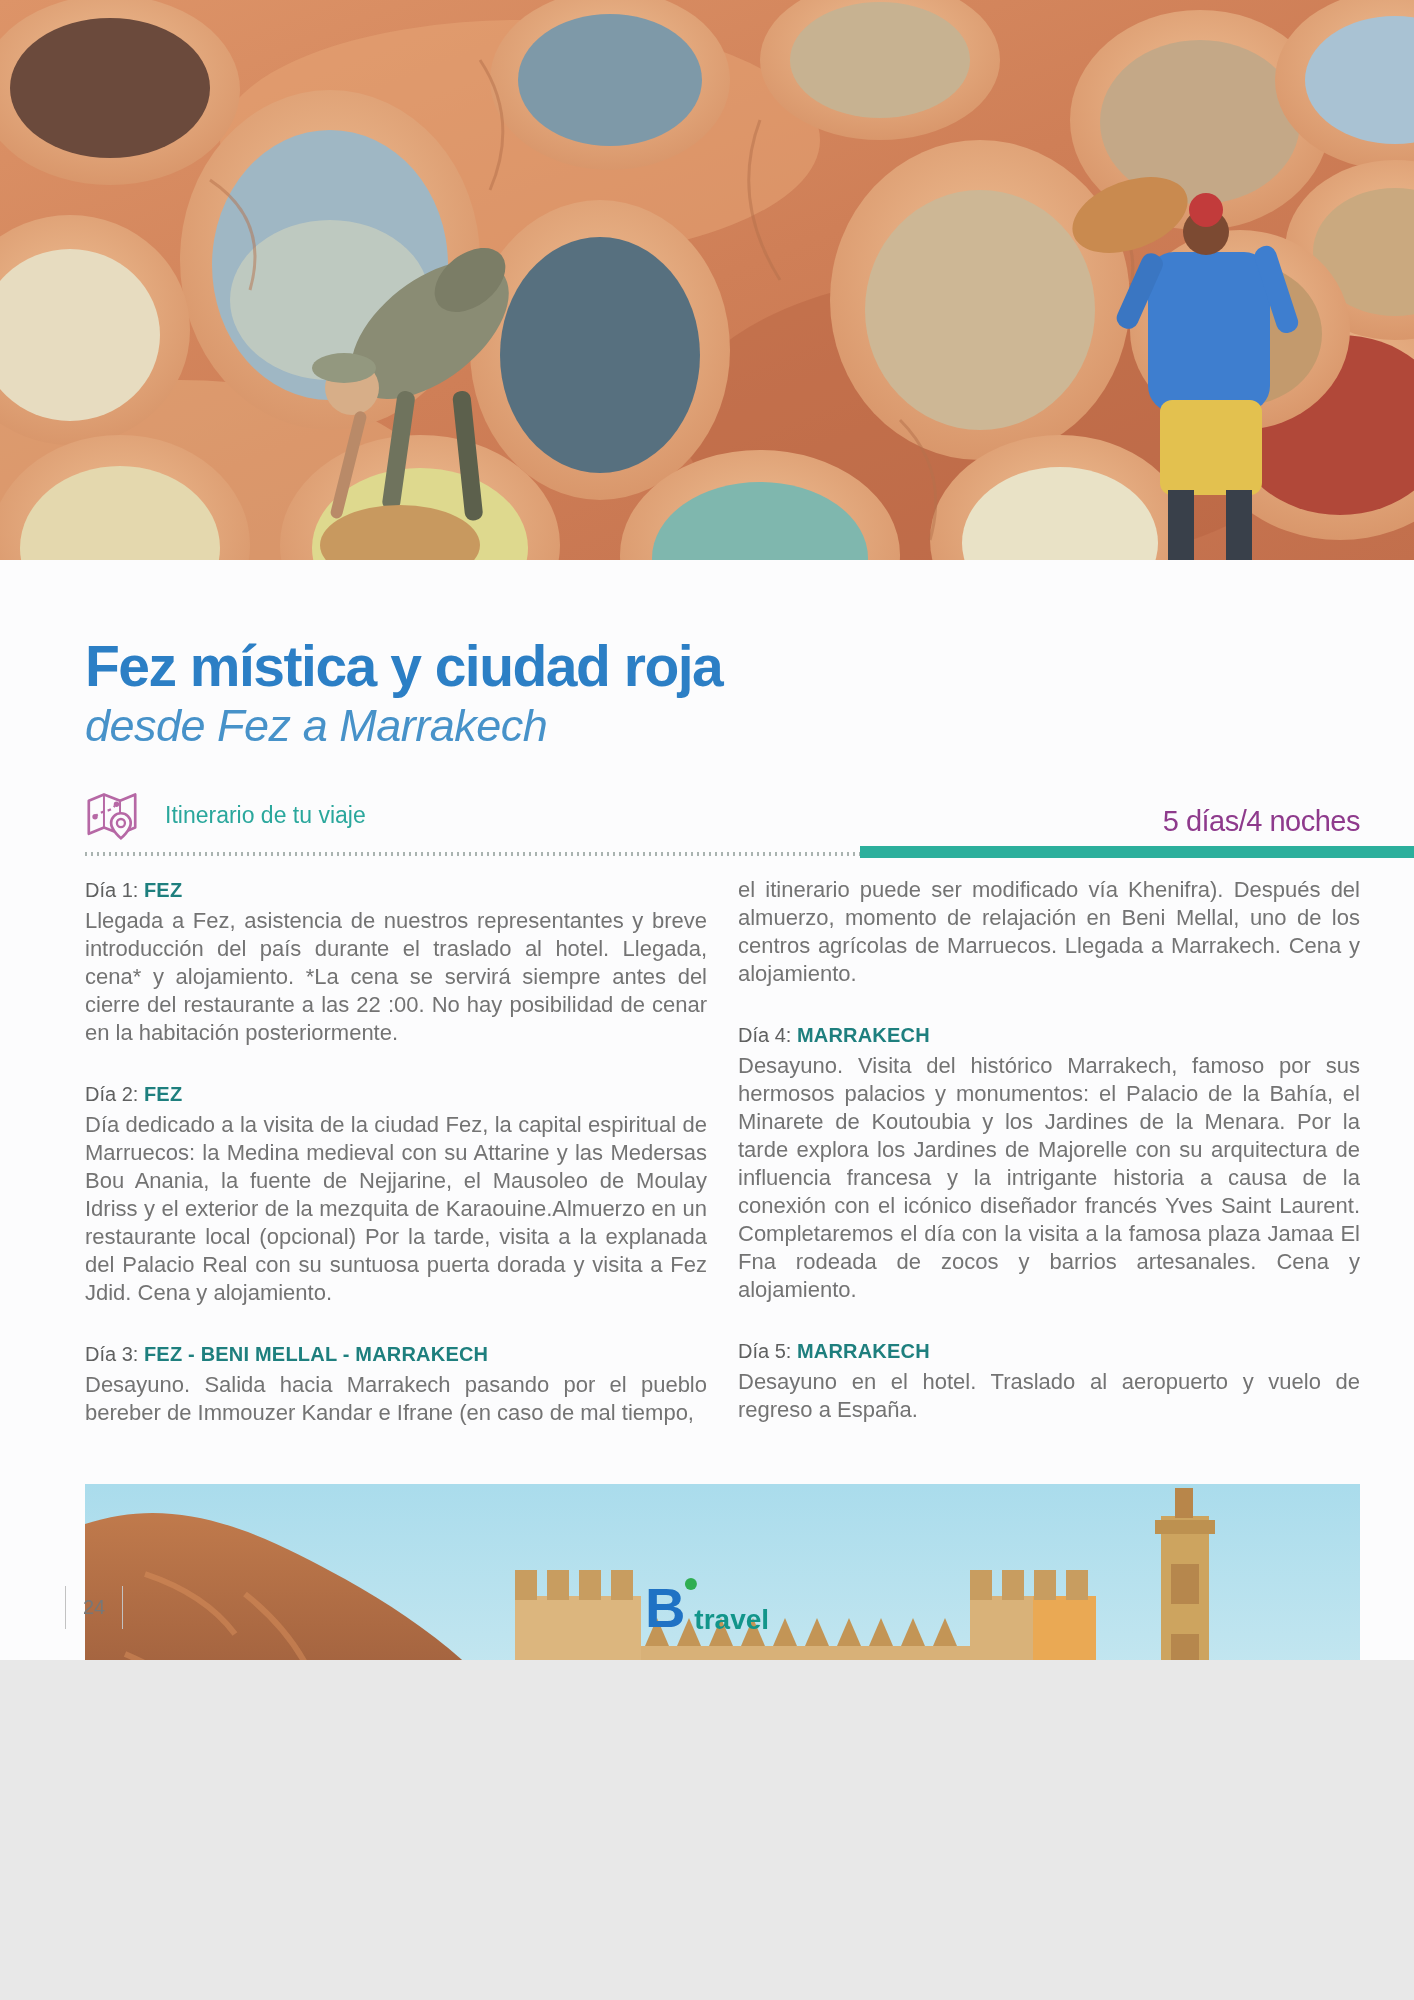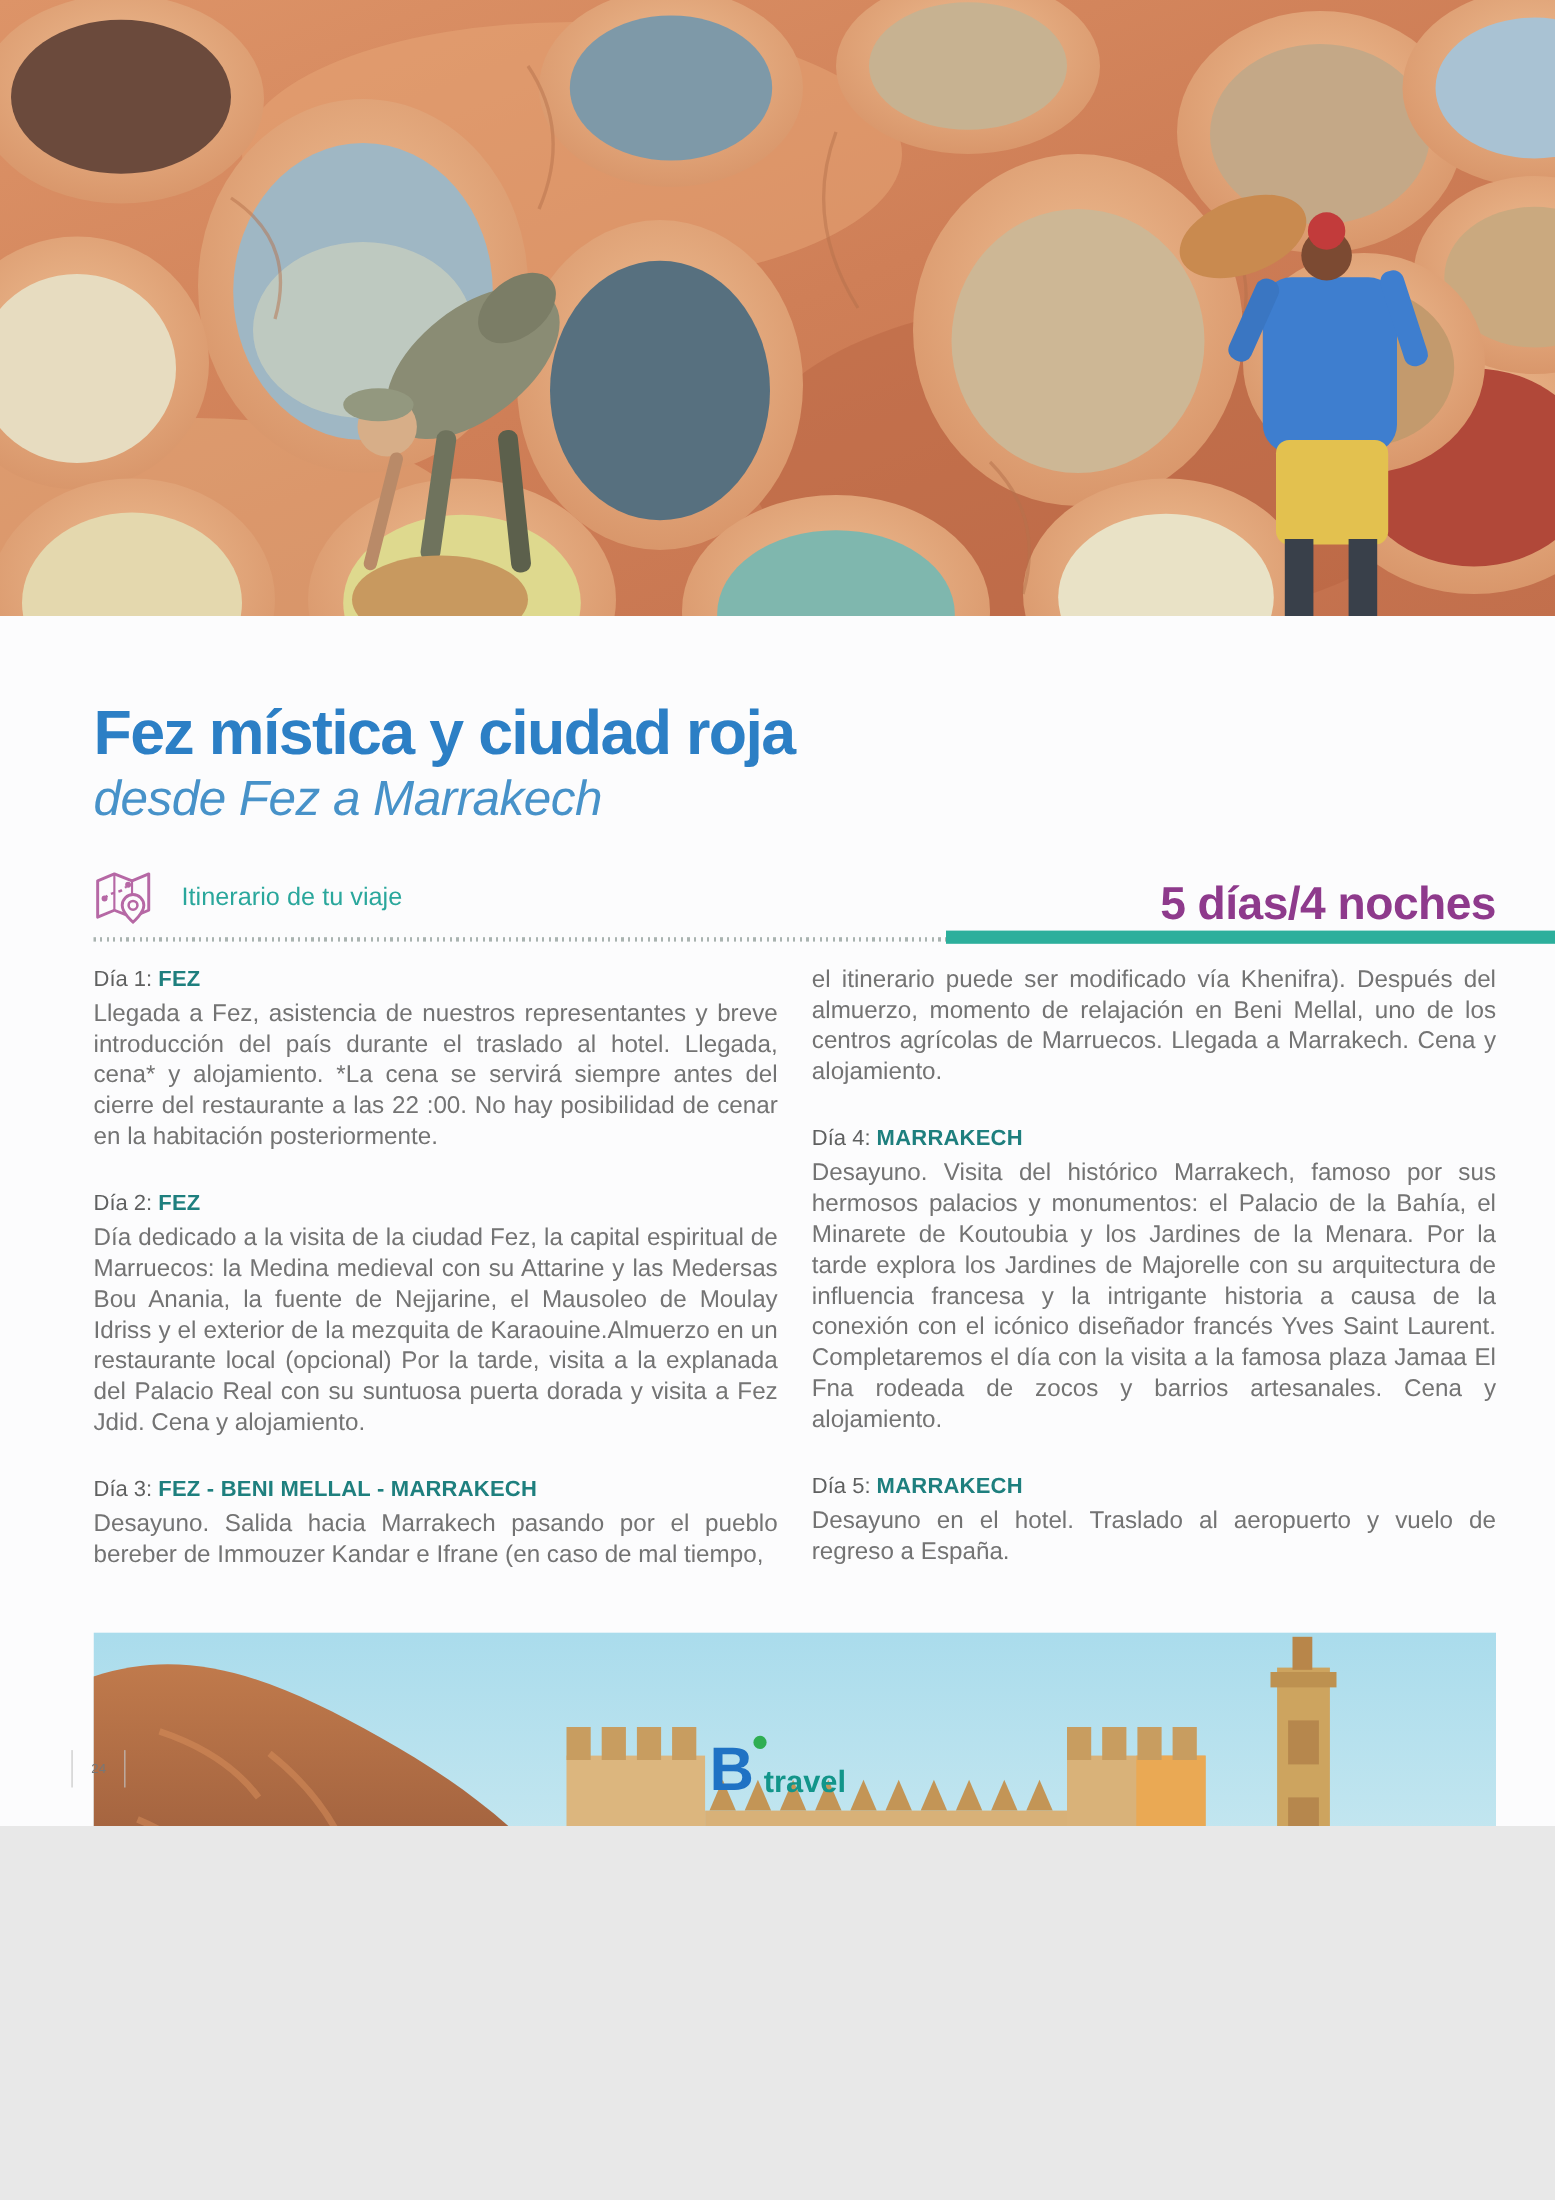--- a/index.html
+++ b/index.html
@@ -30,21 +30,21 @@
     font-style:italic;
   }
   .info-row {
     margin-top:36px;
     display:flex; justify-content:space-between; align-items:flex-end;
     height:56px;
   }
   .itin { display:flex; align-items:center; gap:26px; color:#2aa79c; font-size:23px; padding-bottom:4px;}
   .itin svg { display:block; }
   .duration {
-    font-size:42px; font-weight:bold; letter-spacing:-0.5px;
+    font-size:29px; font-weight:normal; letter-spacing:-0.5px;
     color:#8e3a8c; line-height:46px;
   }
   .rule-row { display:flex; align-items:flex-end; height:12px; margin-top:2px; margin-right:-54px; }
   .dots {
     flex:1 1 auto; height:4px; margin-bottom:2px;
     background:repeating-linear-gradient(90deg,#a9b3b0 0 2px, transparent 2px 6px);
   }
   .teal-bar { width:554px; height:12px; background:#2caf9c; }
   
   .columns { display:flex; gap:31px; margin-top:18px; min-height:548px; }
@@ -60,21 +60,21 @@
   .bottom-photo { display:block; margin-top:24px; width:1275px; height:450px; }
   
   .footer {
     position:absolute; left:0; right:0; bottom:0; height:105px;
     display:flex; align-items:center;
   }
   .page-num {
     margin-left:65px;
     border-left:1px solid #c2c2c2; border-right:1px solid #c2c2c2;
     padding:10px 17px;
-    font-size:12px; color:#777;text-align:right;
+    font-size:20px; color:#777;text-align:right;
   }
   .logo {
     position:absolute; left:50%; transform:translateX(-50%);
     display:flex; align-items:flex-end;
   }
   .logo-b {
     position:relative;
     font-size:56px; line-height:48px; font-weight:bold; color:#1f72c4;
     letter-spacing:-1px;
   }

